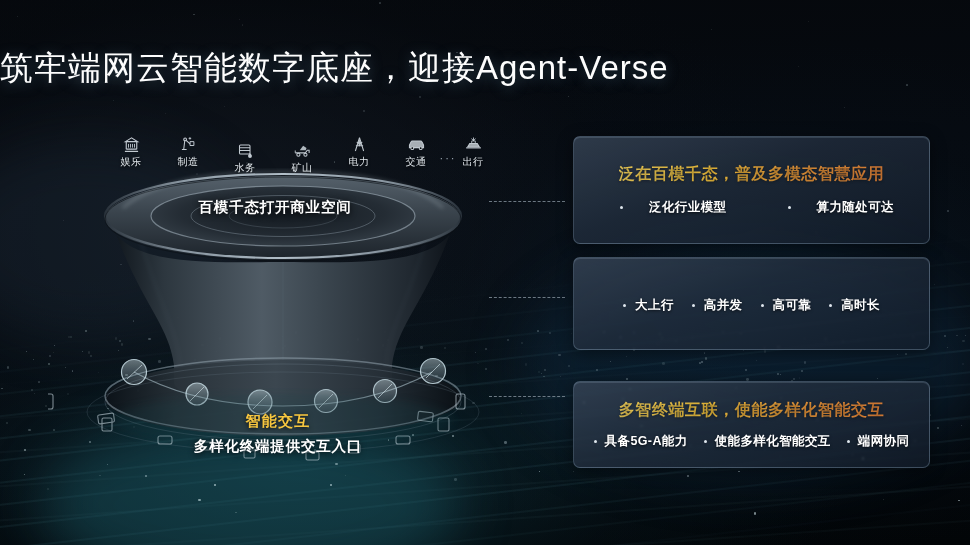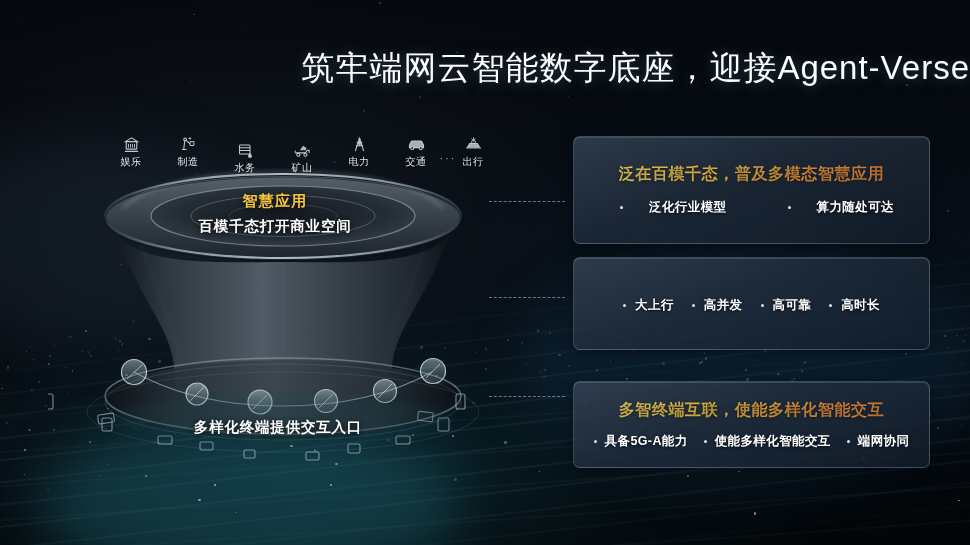--- a/index.html
+++ b/index.html
@@ -33,21 +33,21 @@
       rgba(160,225,235,0) 0px, rgba(160,225,235,0) 14px,
       rgba(160,225,235,.10) 15px, rgba(160,225,235,.10) 16px,
       rgba(160,225,235,0) 17px, rgba(160,225,235,0) 34px);}
   .glowpatch{position:absolute;border-radius:50%;filter:blur(26px);pointer-events:none;}
 
   
   .pt{position:absolute;border-radius:50%;background:#dff4f8;pointer-events:none;}
 
   
   #title{
-    position:absolute;left:0;right:0;top:46px;text-align:right;
+    position:absolute;left:0;right:0;top:46px;text-align:left;
     font-size:33px;letter-spacing:1px;color:#fdfdfd;font-weight:400;
     text-shadow:0 2px 14px rgba(120,170,200,.35);
     white-space:nowrap;
   }
 
   
   #industry-row{position:absolute;left:108px;top:136px;width:360px;height:34px;}
   .ind{position:absolute;top:0;width:46px;text-align:center;}
   .ind .glyph{display:block;height:18px;line-height:18px;color:#cfd7de;opacity:.92;}
   .ind .glyph svg{vertical-align:top;}
@@ -558,26 +558,26 @@
         <rect x="390" y="268" width="11" height="13" rx="1.5"></rect>
         <rect x="408" y="244" width="9" height="15" rx="2"></rect>
         <rect x="370" y="262" width="15" height="9" rx="1.5" transform="rotate(7 377 266)"></rect>
       </g>
 
       <ellipse cx="235" cy="270" rx="170" ry="26" fill="#17424a" opacity=".22" filter="url(#soft2)"></ellipse>
     </svg>
   </div>
 
   <div class="stage-block" style="left:135px;top:192px;width:280px;">
-    <div class="stage-ttl">智慧应用</div>
     <div class="stage-sub">百模千态打开商业空间</div>
   </div>
 
 
   <div class="stage-block" style="left:128px;top:412px;width:300px;">
+    <div class="stage-ttl">智能交互</div>
     <div class="stage-sub">多样化终端提供交互入口</div>
   </div>
 
   <div class="dashline" style="left:489px;top:201px;width:76px;"></div>
   <div class="dashline" style="left:489px;top:297px;width:76px;"></div>
   <div class="dashline" style="left:489px;top:396px;width:76px;"></div>
 
   <div class="panel" id="panel1" style="top:136px;height:108px;">
     <div class="panel-title">泛在百模千态，普及多模态智慧应用</div>
     <div class="bullets" style="margin-top:14px;">

